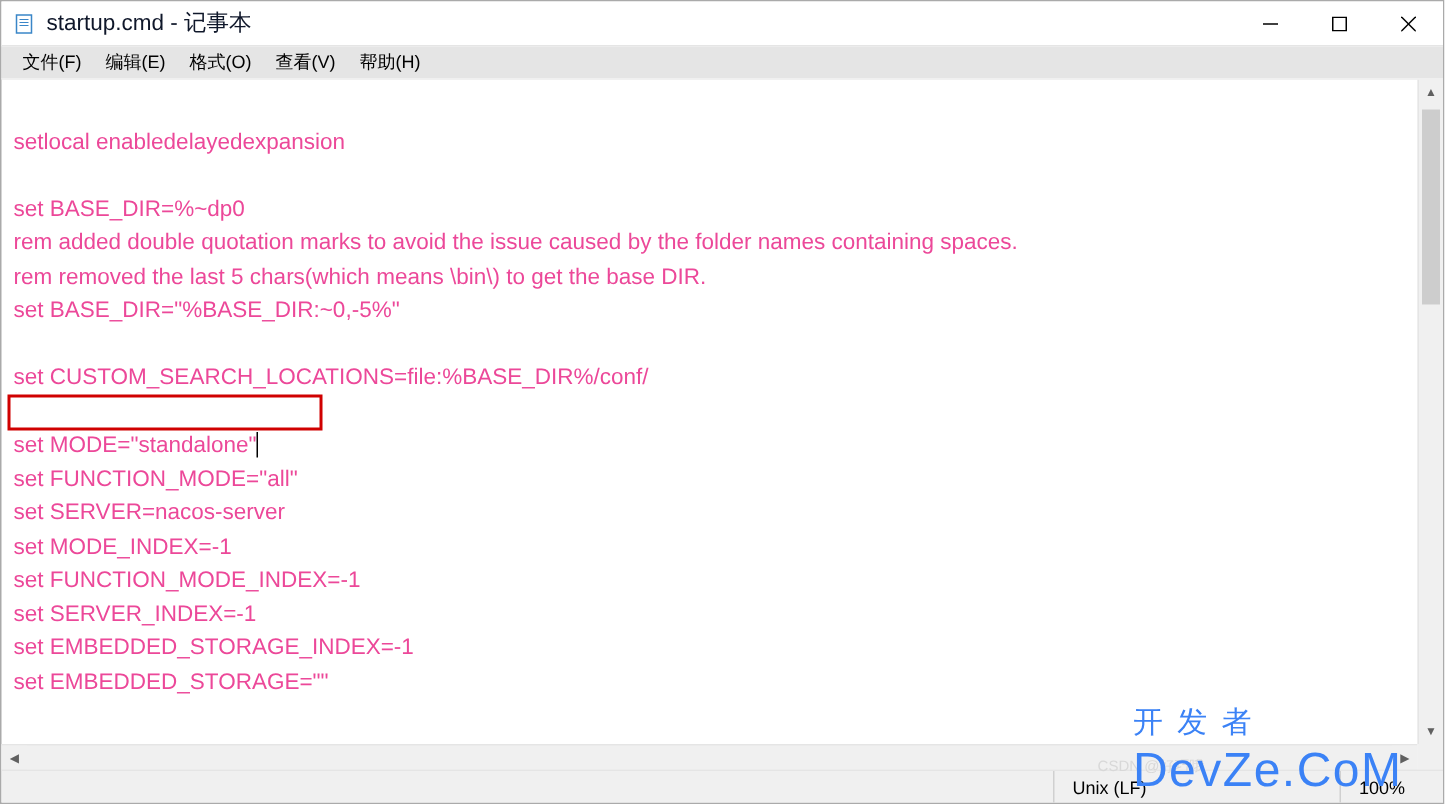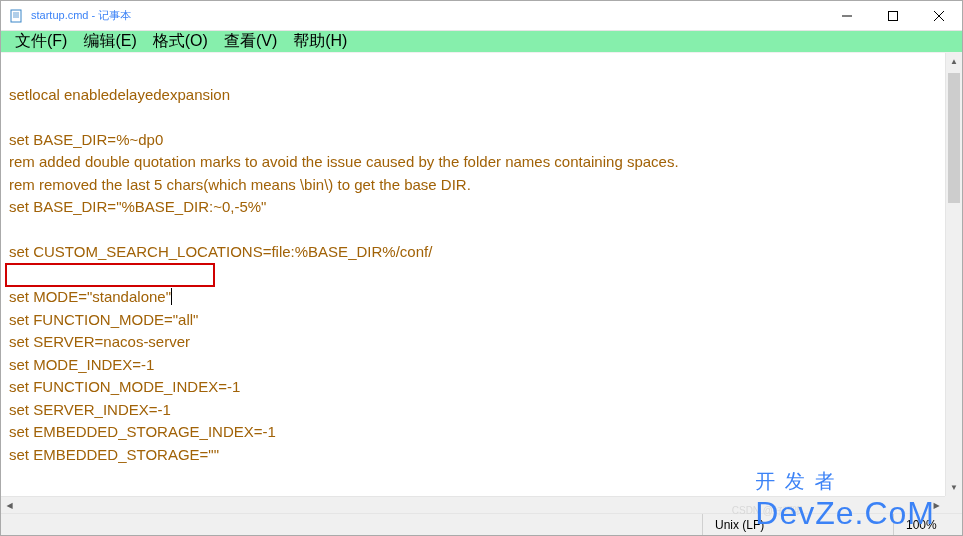--- a/index.html
+++ b/index.html
@@ -34,61 +34,61 @@
     .title-icon {
       width: 16px;
       height: 16px;
       margin-right: 6px;
       display: inline-flex;
       align-items: center;
       justify-content: center;
     }
     .title-text {
       flex: 1;
-      font-size: 11px;
-      color: #3b82f6;
+      font-size: 15px;
+      color: #0f172a;
     }
     .window-controls {
       display: flex;
       height: 100%;
     }
     .win-btn {
       width: 46px;
       height: 100%;
       display: flex;
       align-items: center;
       justify-content: center;
       cursor: pointer;
       font-family: Arial, sans-serif;
     }
     .menubar {
       height: 22px;
-      background: #86efac;
+      background: #e5e5e5;
       display: flex;
       align-items: center;
       padding-left: 6px;
-      font-size: 16px;
+      font-size: 12px;
       border-bottom: 1px solid #f0f0f0;
     }
     .menu-item {
       padding: 2px 8px;
       cursor: pointer;
     }
     .content-wrapper {
       flex: 1;
       display: flex;
       position: relative;
       overflow: hidden;
     }
     .content {
       flex: 1;
       padding: 8px 8px 8px 8px;
       font-family: "Microsoft YaHei", Arial, sans-serif;
       font-size: 15px;
-      color: #a16207;
+      color: #ec4899;
       white-space: pre;
       line-height: 1.5;
       overflow: hidden;
       position: relative;
     }
     .highlight-box {
       position: absolute;
       border: 2px solid #d00000;
       pointer-events: none;
     }

